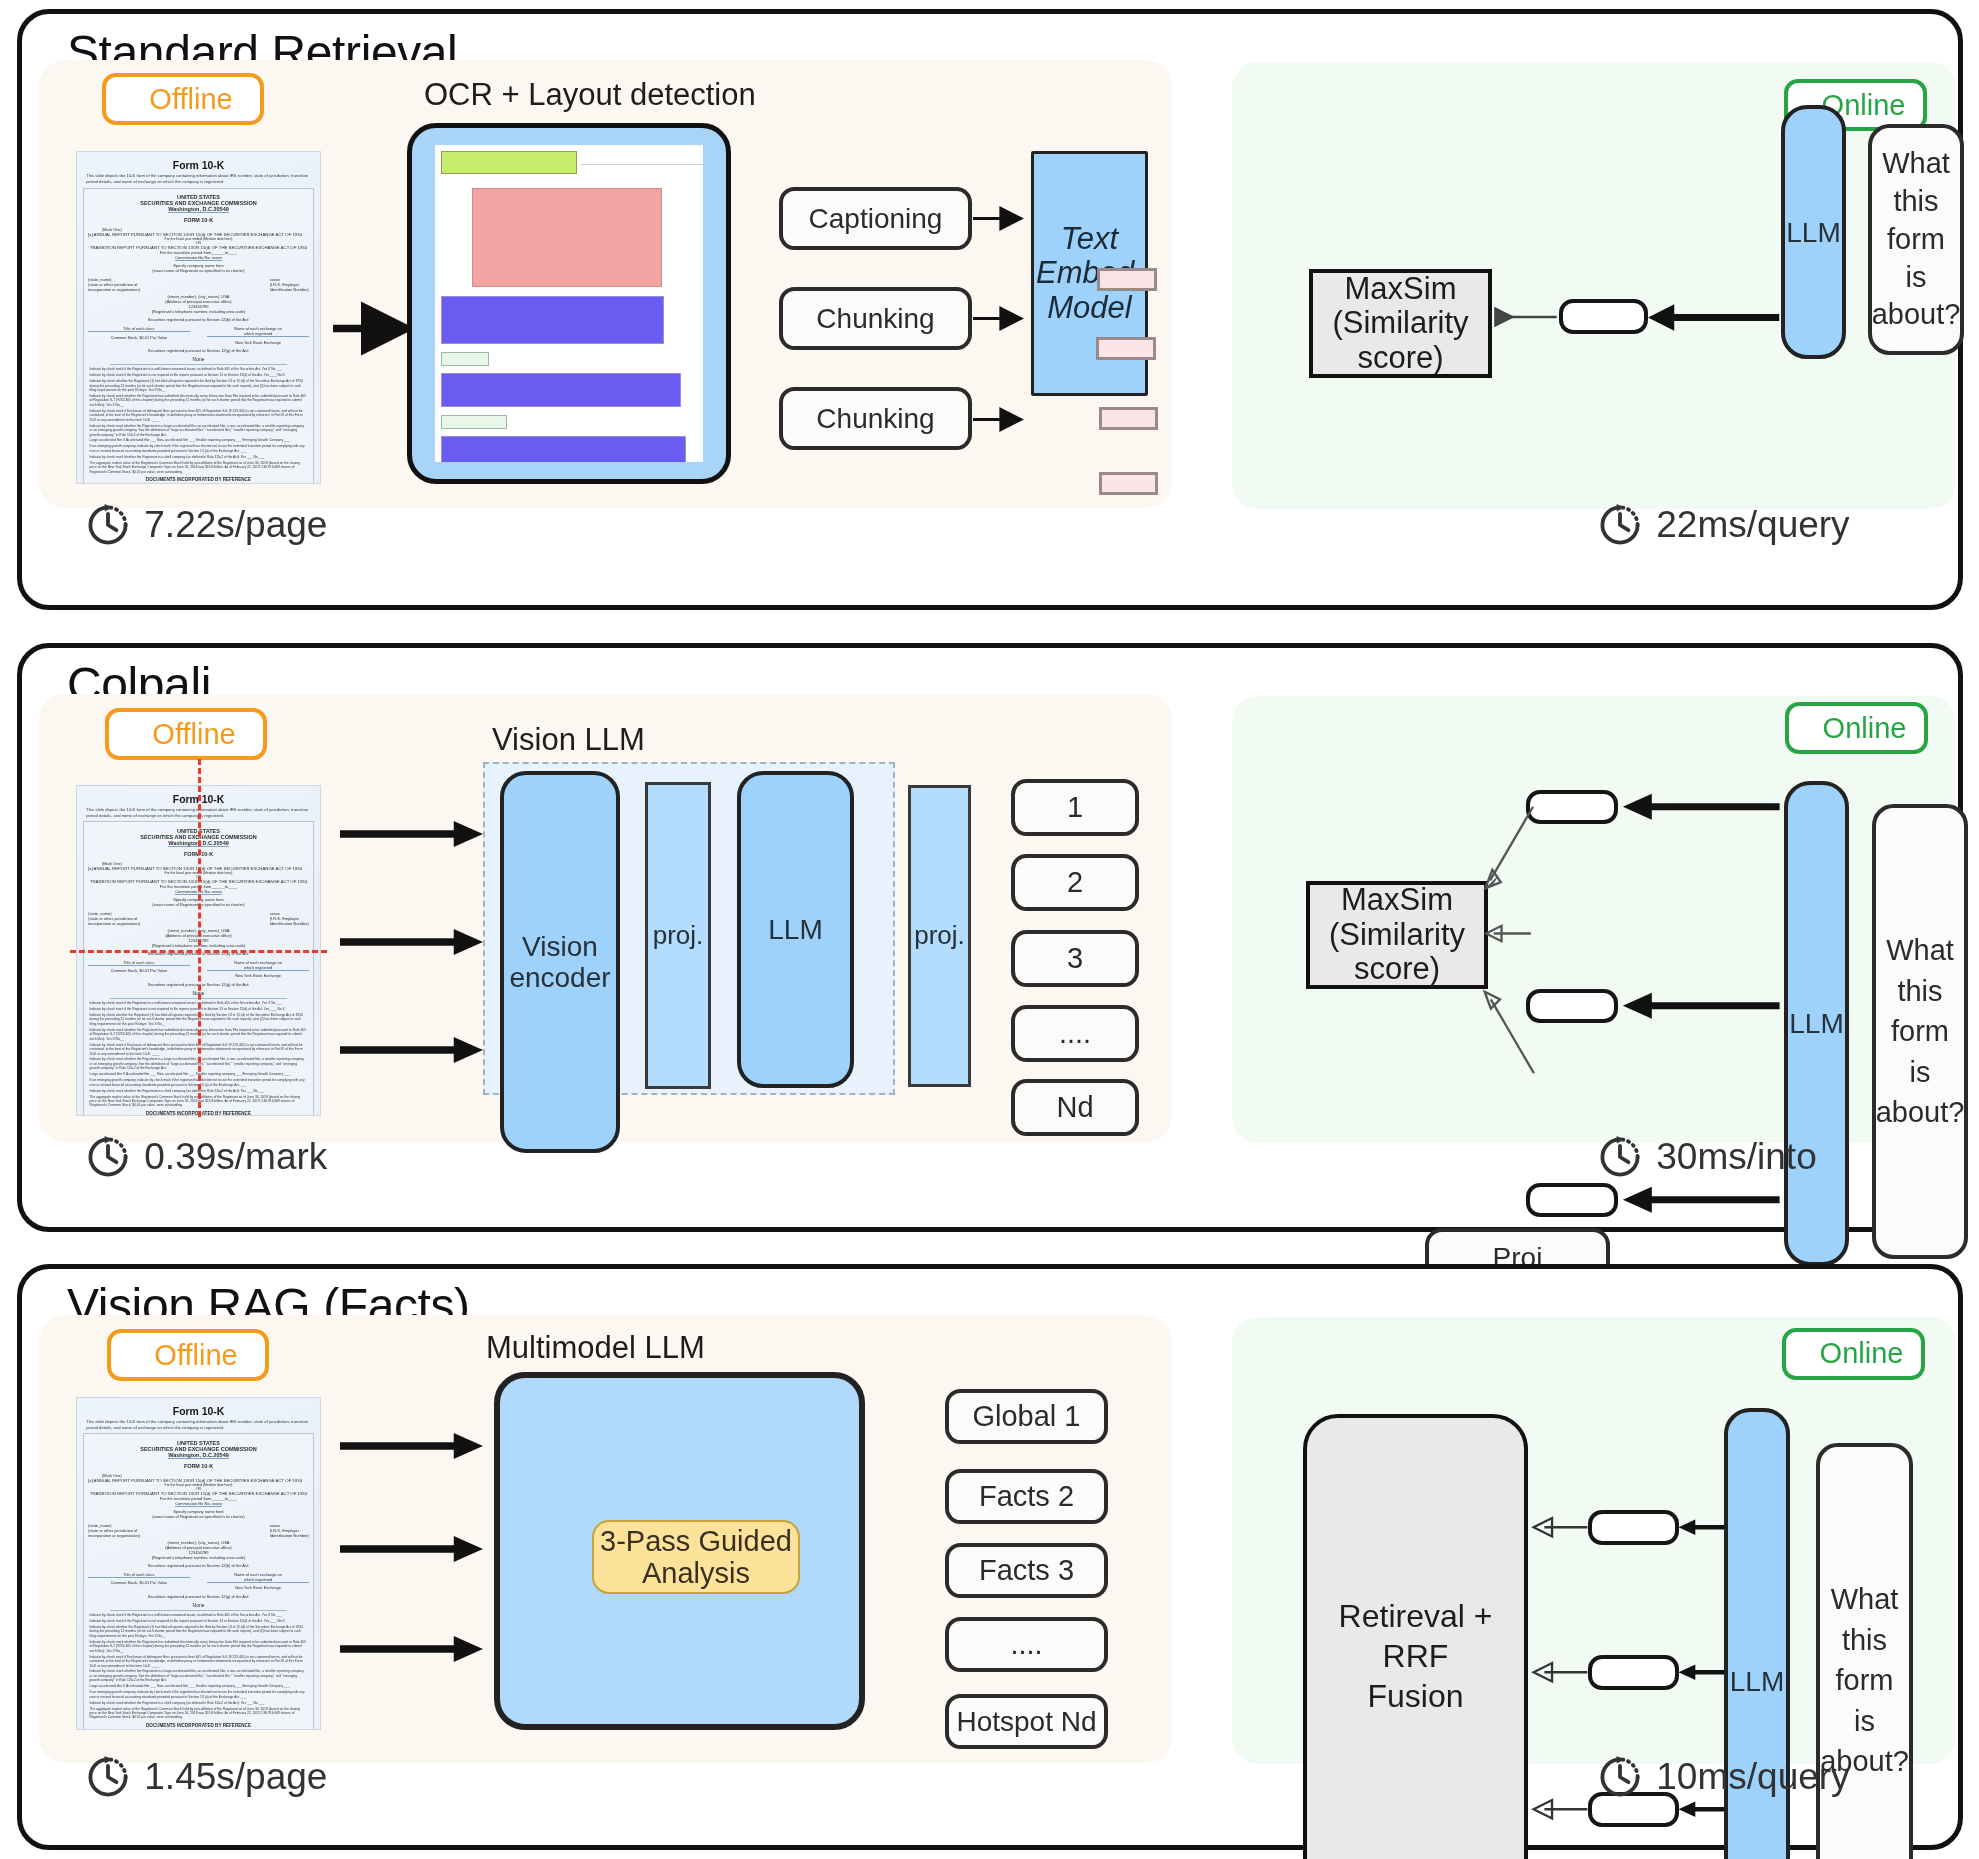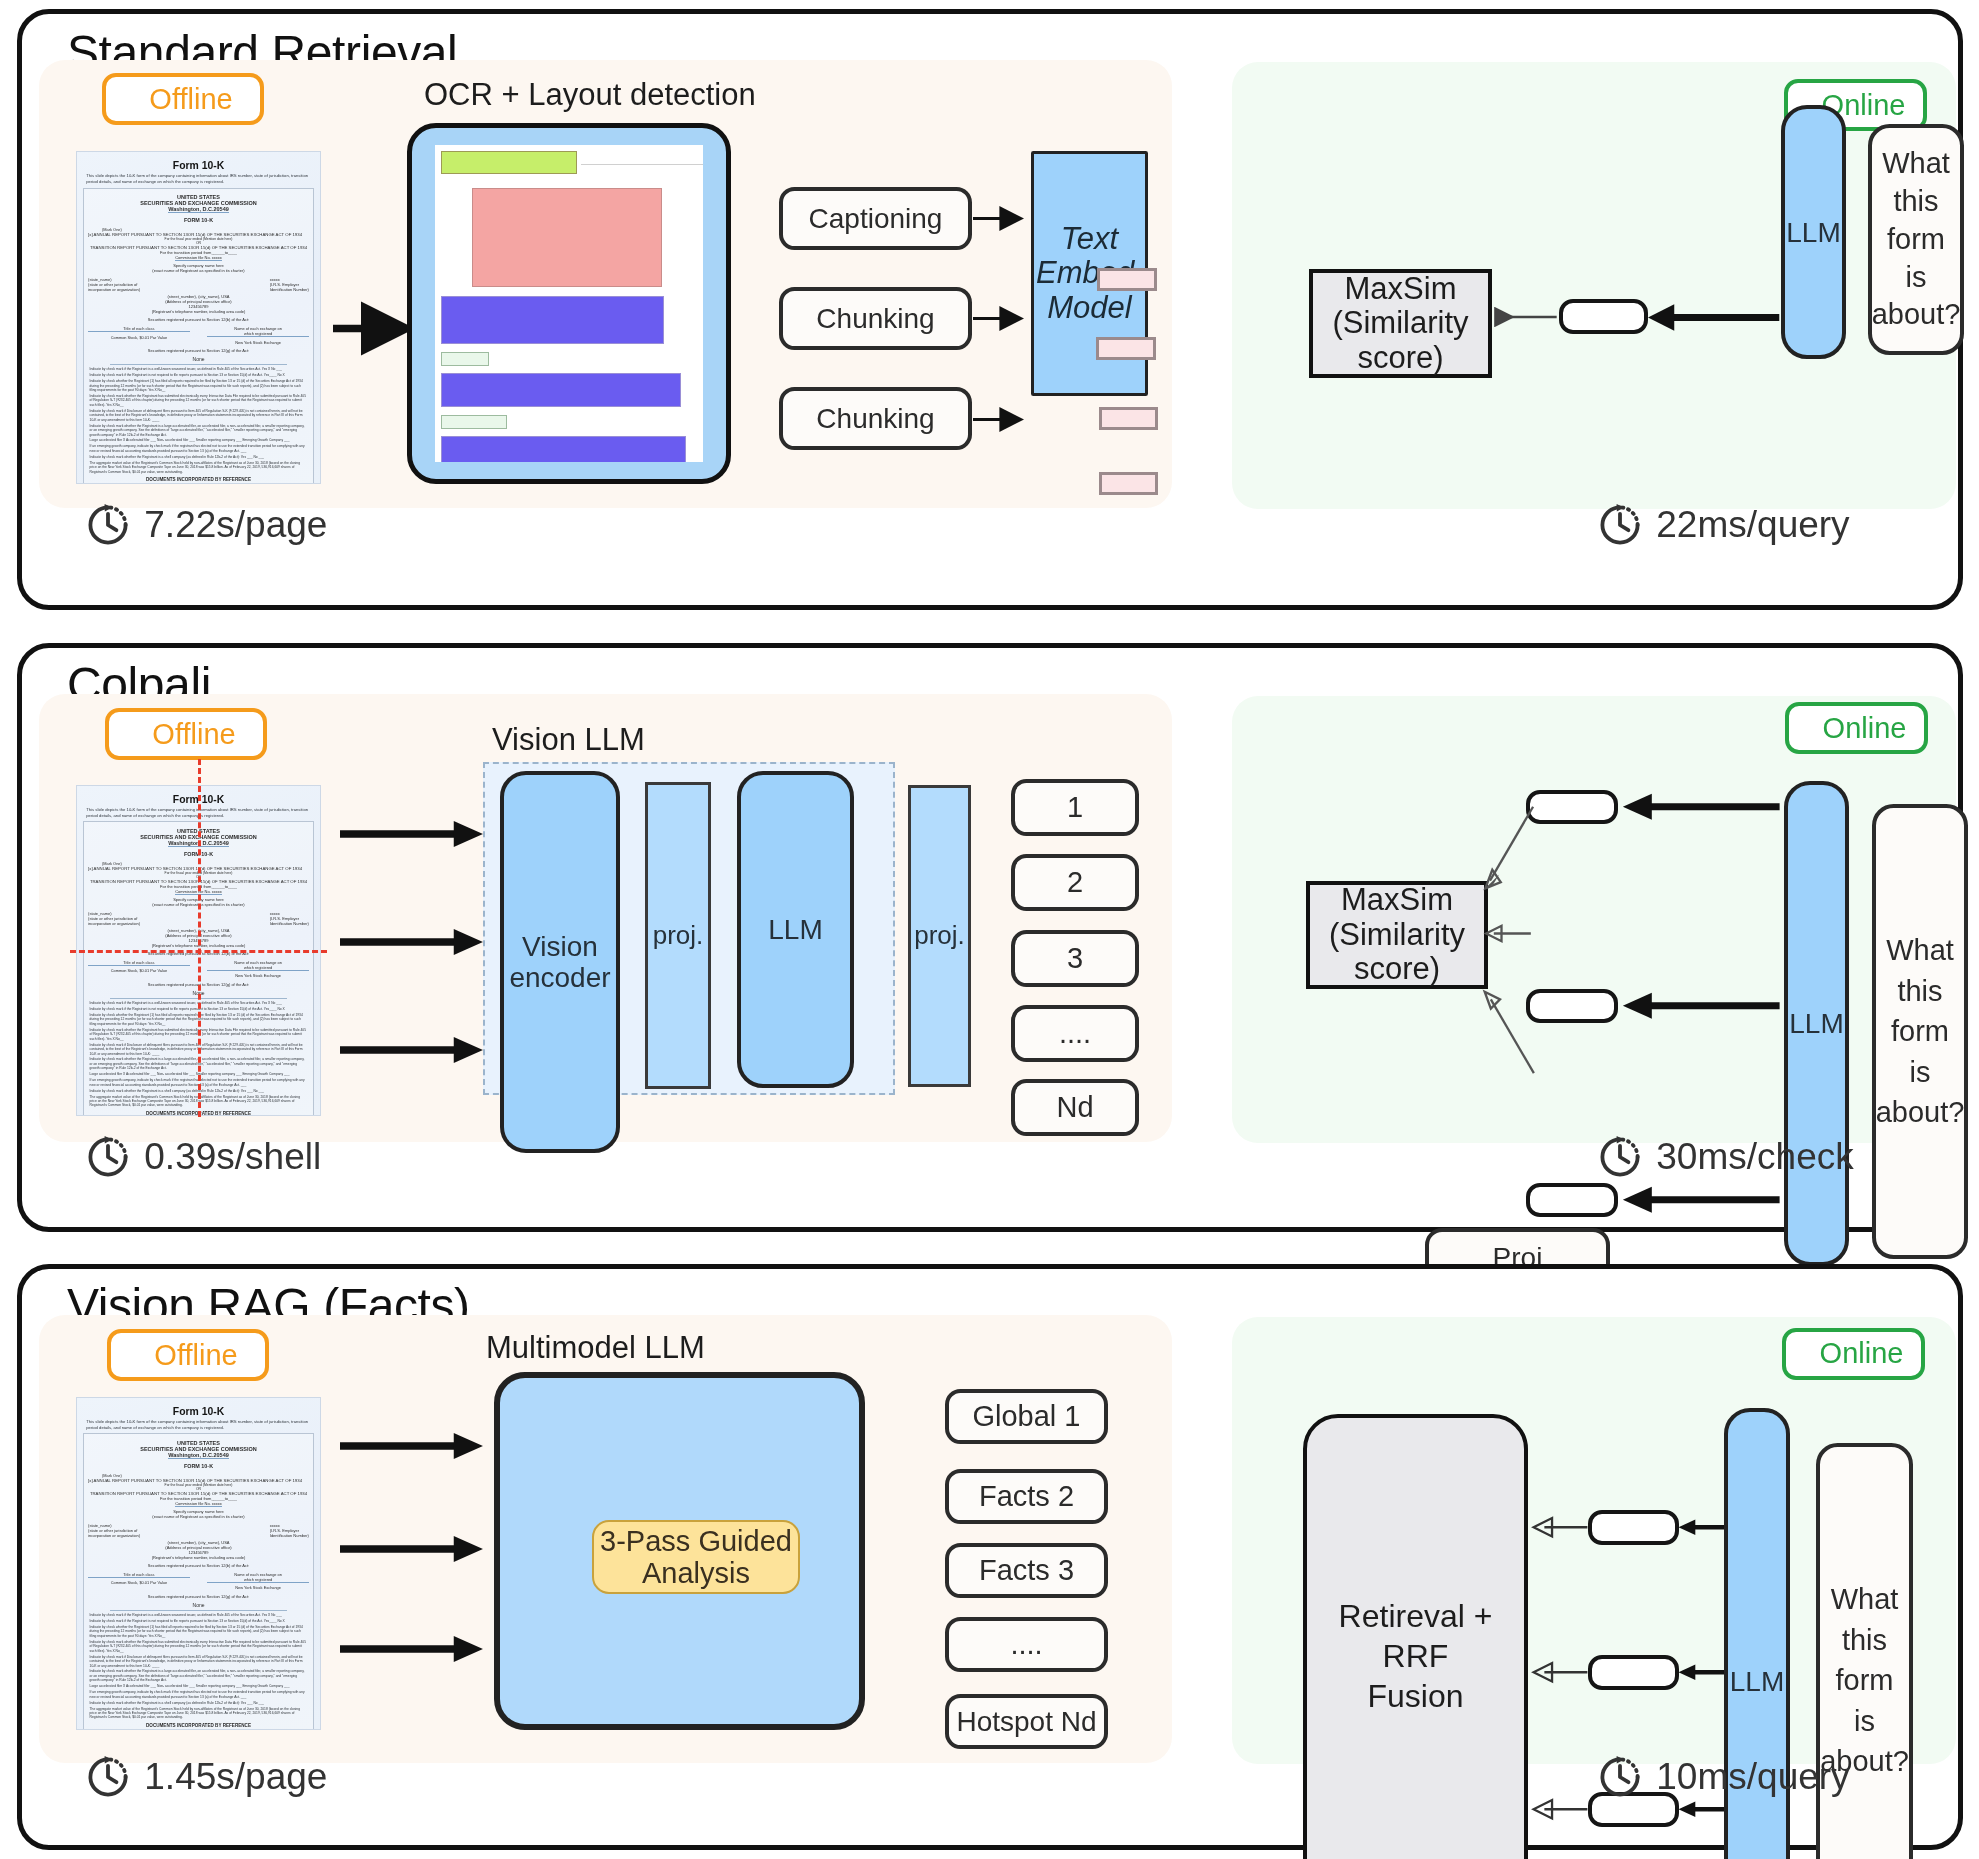--- a/index.html
+++ b/index.html
@@ -557,30 +557,30 @@
 about?</div>
     </div>
 
     <div class="timing" style="left:62px; top:485px;">
       <svg width="48" height="48" viewBox="0 0 24 24">
         <path d="M12 3.2 A8.8 8.8 0 1 0 20.8 12" fill="none" stroke="#333" stroke-width="1.9" stroke-linecap="round"></path>
         <path d="M20.8 12 A8.8 8.8 0 0 0 12 3.2" fill="none" stroke="#333" stroke-width="1.9" stroke-linecap="round" stroke-dasharray="0.6 2.4"></path>
         <polygon points="10.3,1.5 14.0,3.3 10.4,5.3" fill="#333"></polygon>
         <path d="M12 6.4 L12 12 L16.2 14.6" fill="none" stroke="#333" stroke-width="1.9" stroke-linecap="round" stroke-linejoin="round"></path>
       </svg>
-      <span>0.39s/shell</span>
+      <span>0.39s/mark</span>
     </div>
     <div class="timing" style="left:1574px; top:485px;">
       <svg width="48" height="48" viewBox="0 0 24 24">
         <path d="M12 3.2 A8.8 8.8 0 1 0 20.8 12" fill="none" stroke="#333" stroke-width="1.9" stroke-linecap="round"></path>
         <path d="M20.8 12 A8.8 8.8 0 0 0 12 3.2" fill="none" stroke="#333" stroke-width="1.9" stroke-linecap="round" stroke-dasharray="0.6 2.4"></path>
         <polygon points="10.3,1.5 14.0,3.3 10.4,5.3" fill="#333"></polygon>
         <path d="M12 6.4 L12 12 L16.2 14.6" fill="none" stroke="#333" stroke-width="1.9" stroke-linecap="round" stroke-linejoin="round"></path>
       </svg>
-      <span>30ms/check</span>
+      <span>30ms/into</span>
     </div>
   </div>
 
   <div class="row-card" id="row-visionrag">
     <div class="row-title">Vision RAG (Facts)</div>
 
     <div class="panel offline" style="left:17px; top:46px; width:1133px; height:448px;">
 
       <div class="badge offline-badge" style="left:68px; top:14px; width:162px; height:52px;">Offline</div>
 

